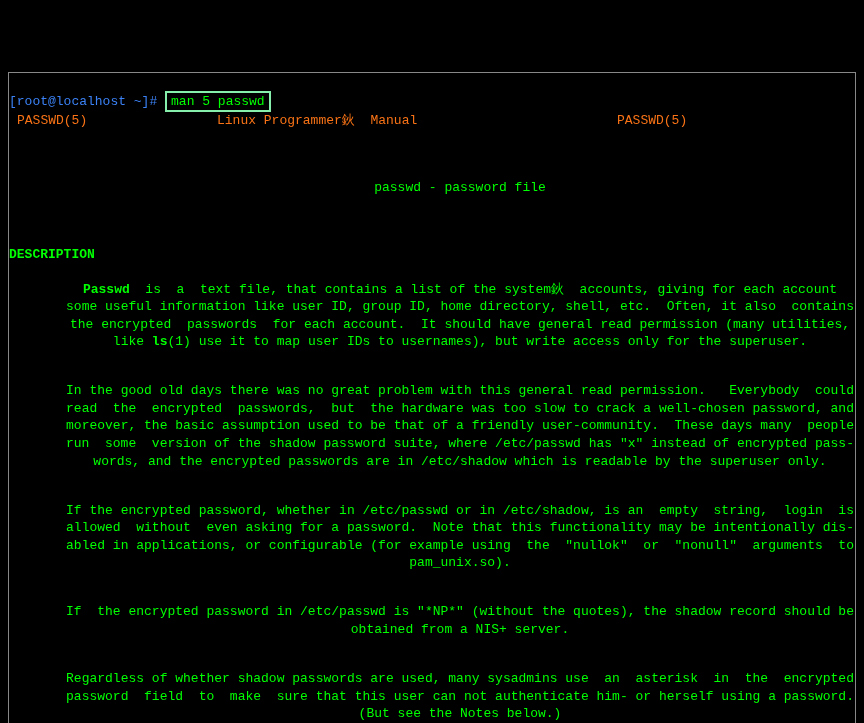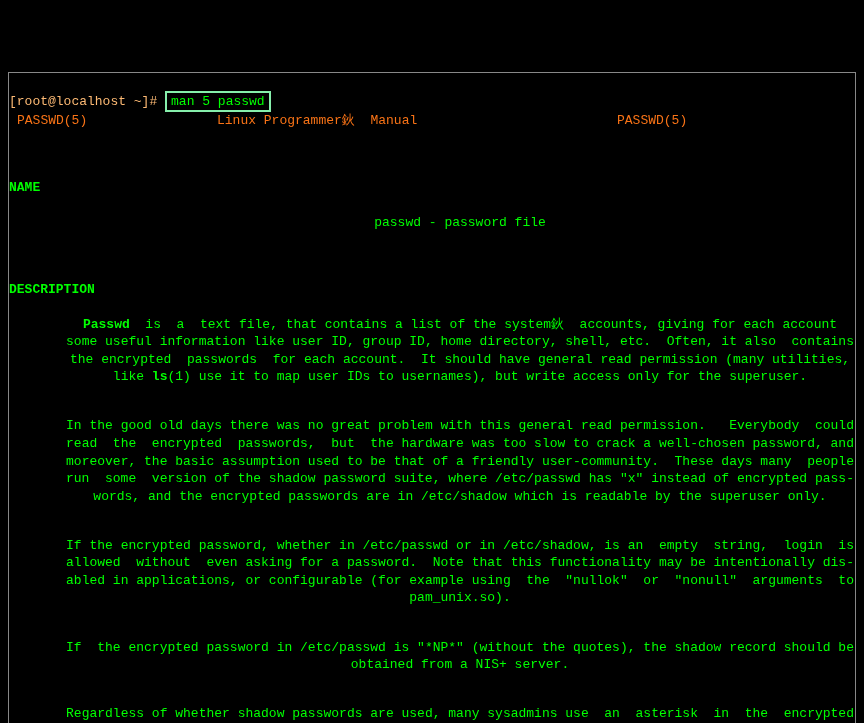--- a/index.html
+++ b/index.html
@@ -9,21 +9,21 @@
       font-family: "Courier New", monospace;
       font-size: 13px;
       line-height: 1.35;
       padding: 2px 8px;
       width: 864px;
       height: 723px;
       overflow: hidden;
       white-space: pre;
     }
     .prompt-line { color: #00ff00; }
-    .prompt { color: #fdba74; }
+    .prompt { color: #3b82f6; }
     .command-box {
       border: 2px solid #86efac;
       padding: 0 4px;
       display: inline-block;
     }
     .heading { color: #00ff00; font-weight: bold; }
     .indent1 { padding-left: 56px; display: block; text-indent: 0; white-space: pre-wrap; text-align: center; }
     .underline { }
     .bold { font-weight: bold; }
     .para { margin-bottom: 14px; }
@@ -35,21 +35,20 @@
   </style>
 </head>
 <body>
 
 
 
 <div class="terminal">
 <span class="prompt-line"><span class="prompt">[root@localhost ~]# </span><span class="command-box"><span>man 5 passwd</span></span></span>
 <div class="header-row"><span class="hdr-left">PASSWD(5)</span><span class="hdr-mid">Linux Programmer鈥  Manual</span><span class="hdr-right">PASSWD(5)</span></div>
 <div style="height:14px"></div>
-<div class="heading">NAME</div>
 <div class="indent1">passwd - password file</div>
 <div style="height:14px"></div>
 <div class="heading">DESCRIPTION</div>
 <div class="indent1 para"><span class="bold">Passwd</span><span>  is  a  text file, that contains a list of the system鈥  accounts, giving for each account some useful information like user ID, group ID, home directory, shell, etc.  Often, it also  contains  the encrypted  passwords  for each account.  It should have general read permission (many utilities, like </span><span class="bold">ls</span><span>(1) use it to map user IDs to usernames), but write access only for the superuser.</span></div>
 <div class="indent1 para"><span>In the good old days there was no great problem with this general read permission.   Everybody  could read  the  encrypted  passwords,  but  the hardware was too slow to crack a well-chosen password, and moreover, the basic assumption used to be that of a friendly user-community.  These days many  people run  some  version of the shadow password suite, where </span><span class="underline">/etc/passwd</span><span> has "x" instead of encrypted pass-words, and the encrypted passwords are in </span><span class="underline">/etc/shadow</span><span> which is readable by the superuser only.</span></div>
 <div class="indent1 para">If the encrypted password, whether in /etc/passwd or in /etc/shadow, is an  empty  string,  login  is allowed  without  even asking for a password.  Note that this functionality may be intentionally dis-abled in applications, or configurable (for example using  the  "nullok"  or  "nonull"  arguments  to pam_unix.so).</div>
 <div class="indent1 para">If  the encrypted password in /etc/passwd is "*NP*" (without the quotes), the shadow record should be obtained from a NIS+ server.</div>
 <div class="indent1 para">Regardless of whether shadow passwords are used, many sysadmins use  an  asterisk  in  the  encrypted password  field  to  make  sure that this user can not authenticate him- or herself using a password. (But see the Notes below.)</div>
 
 

